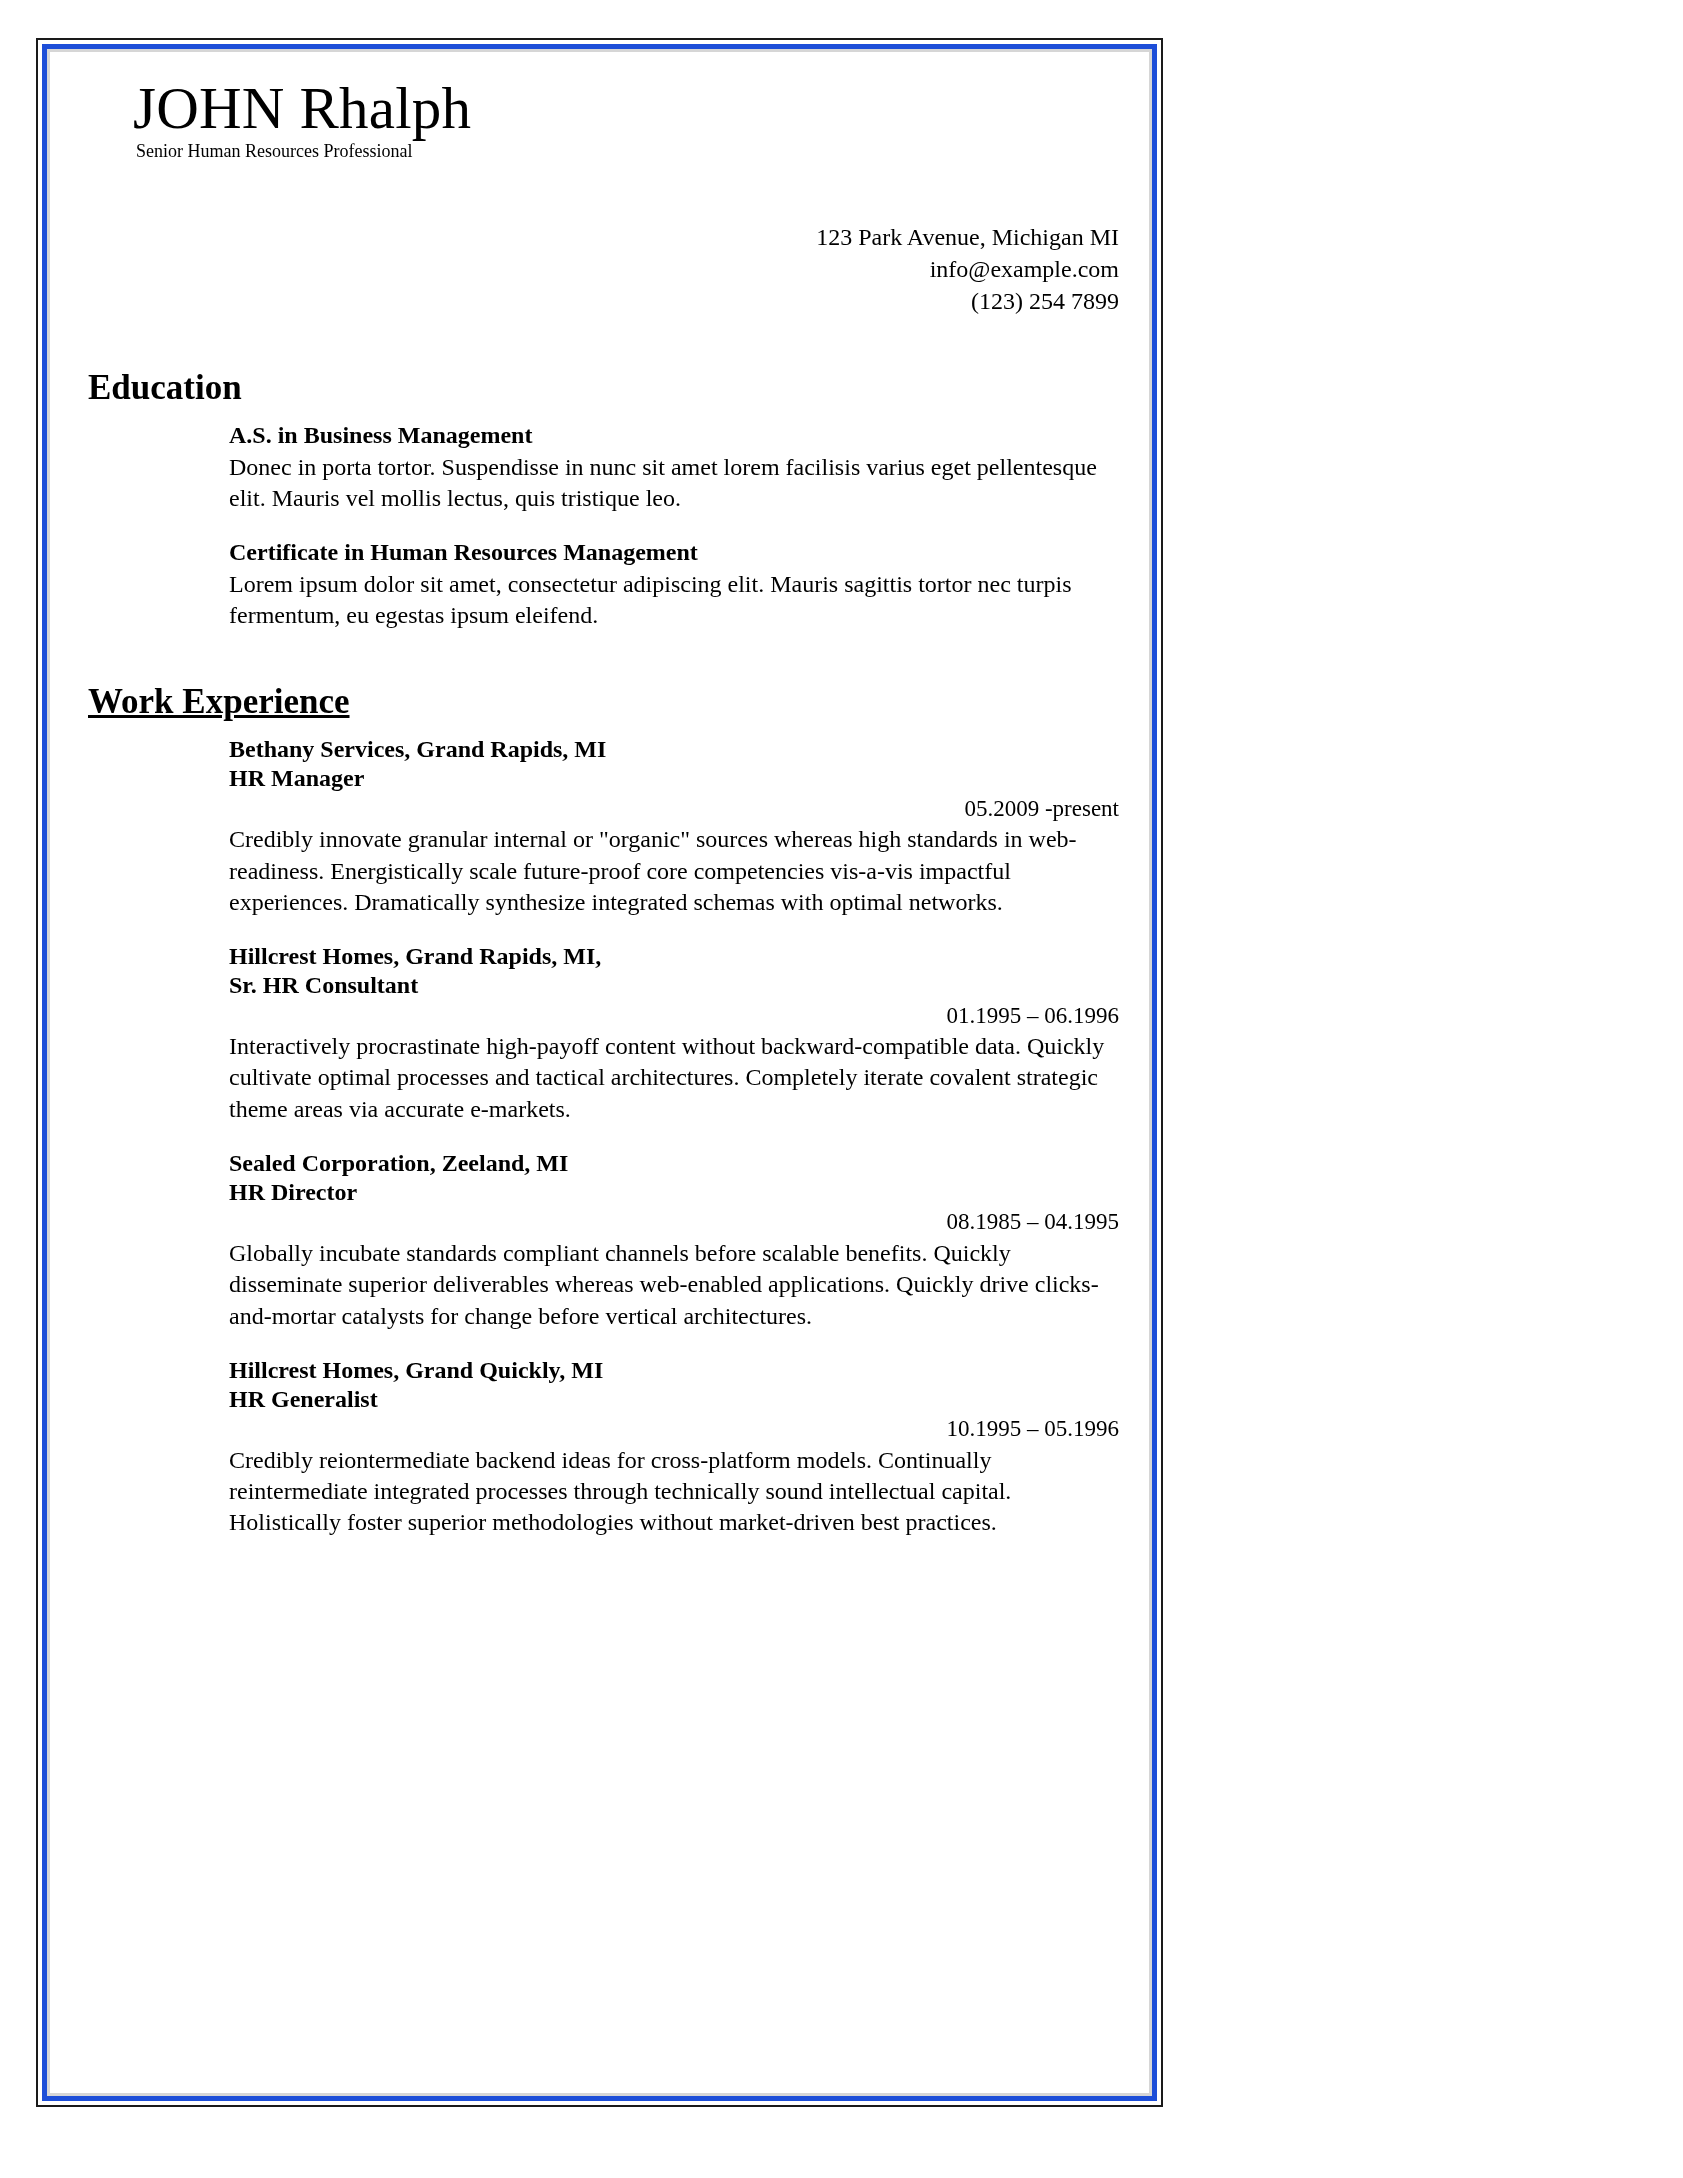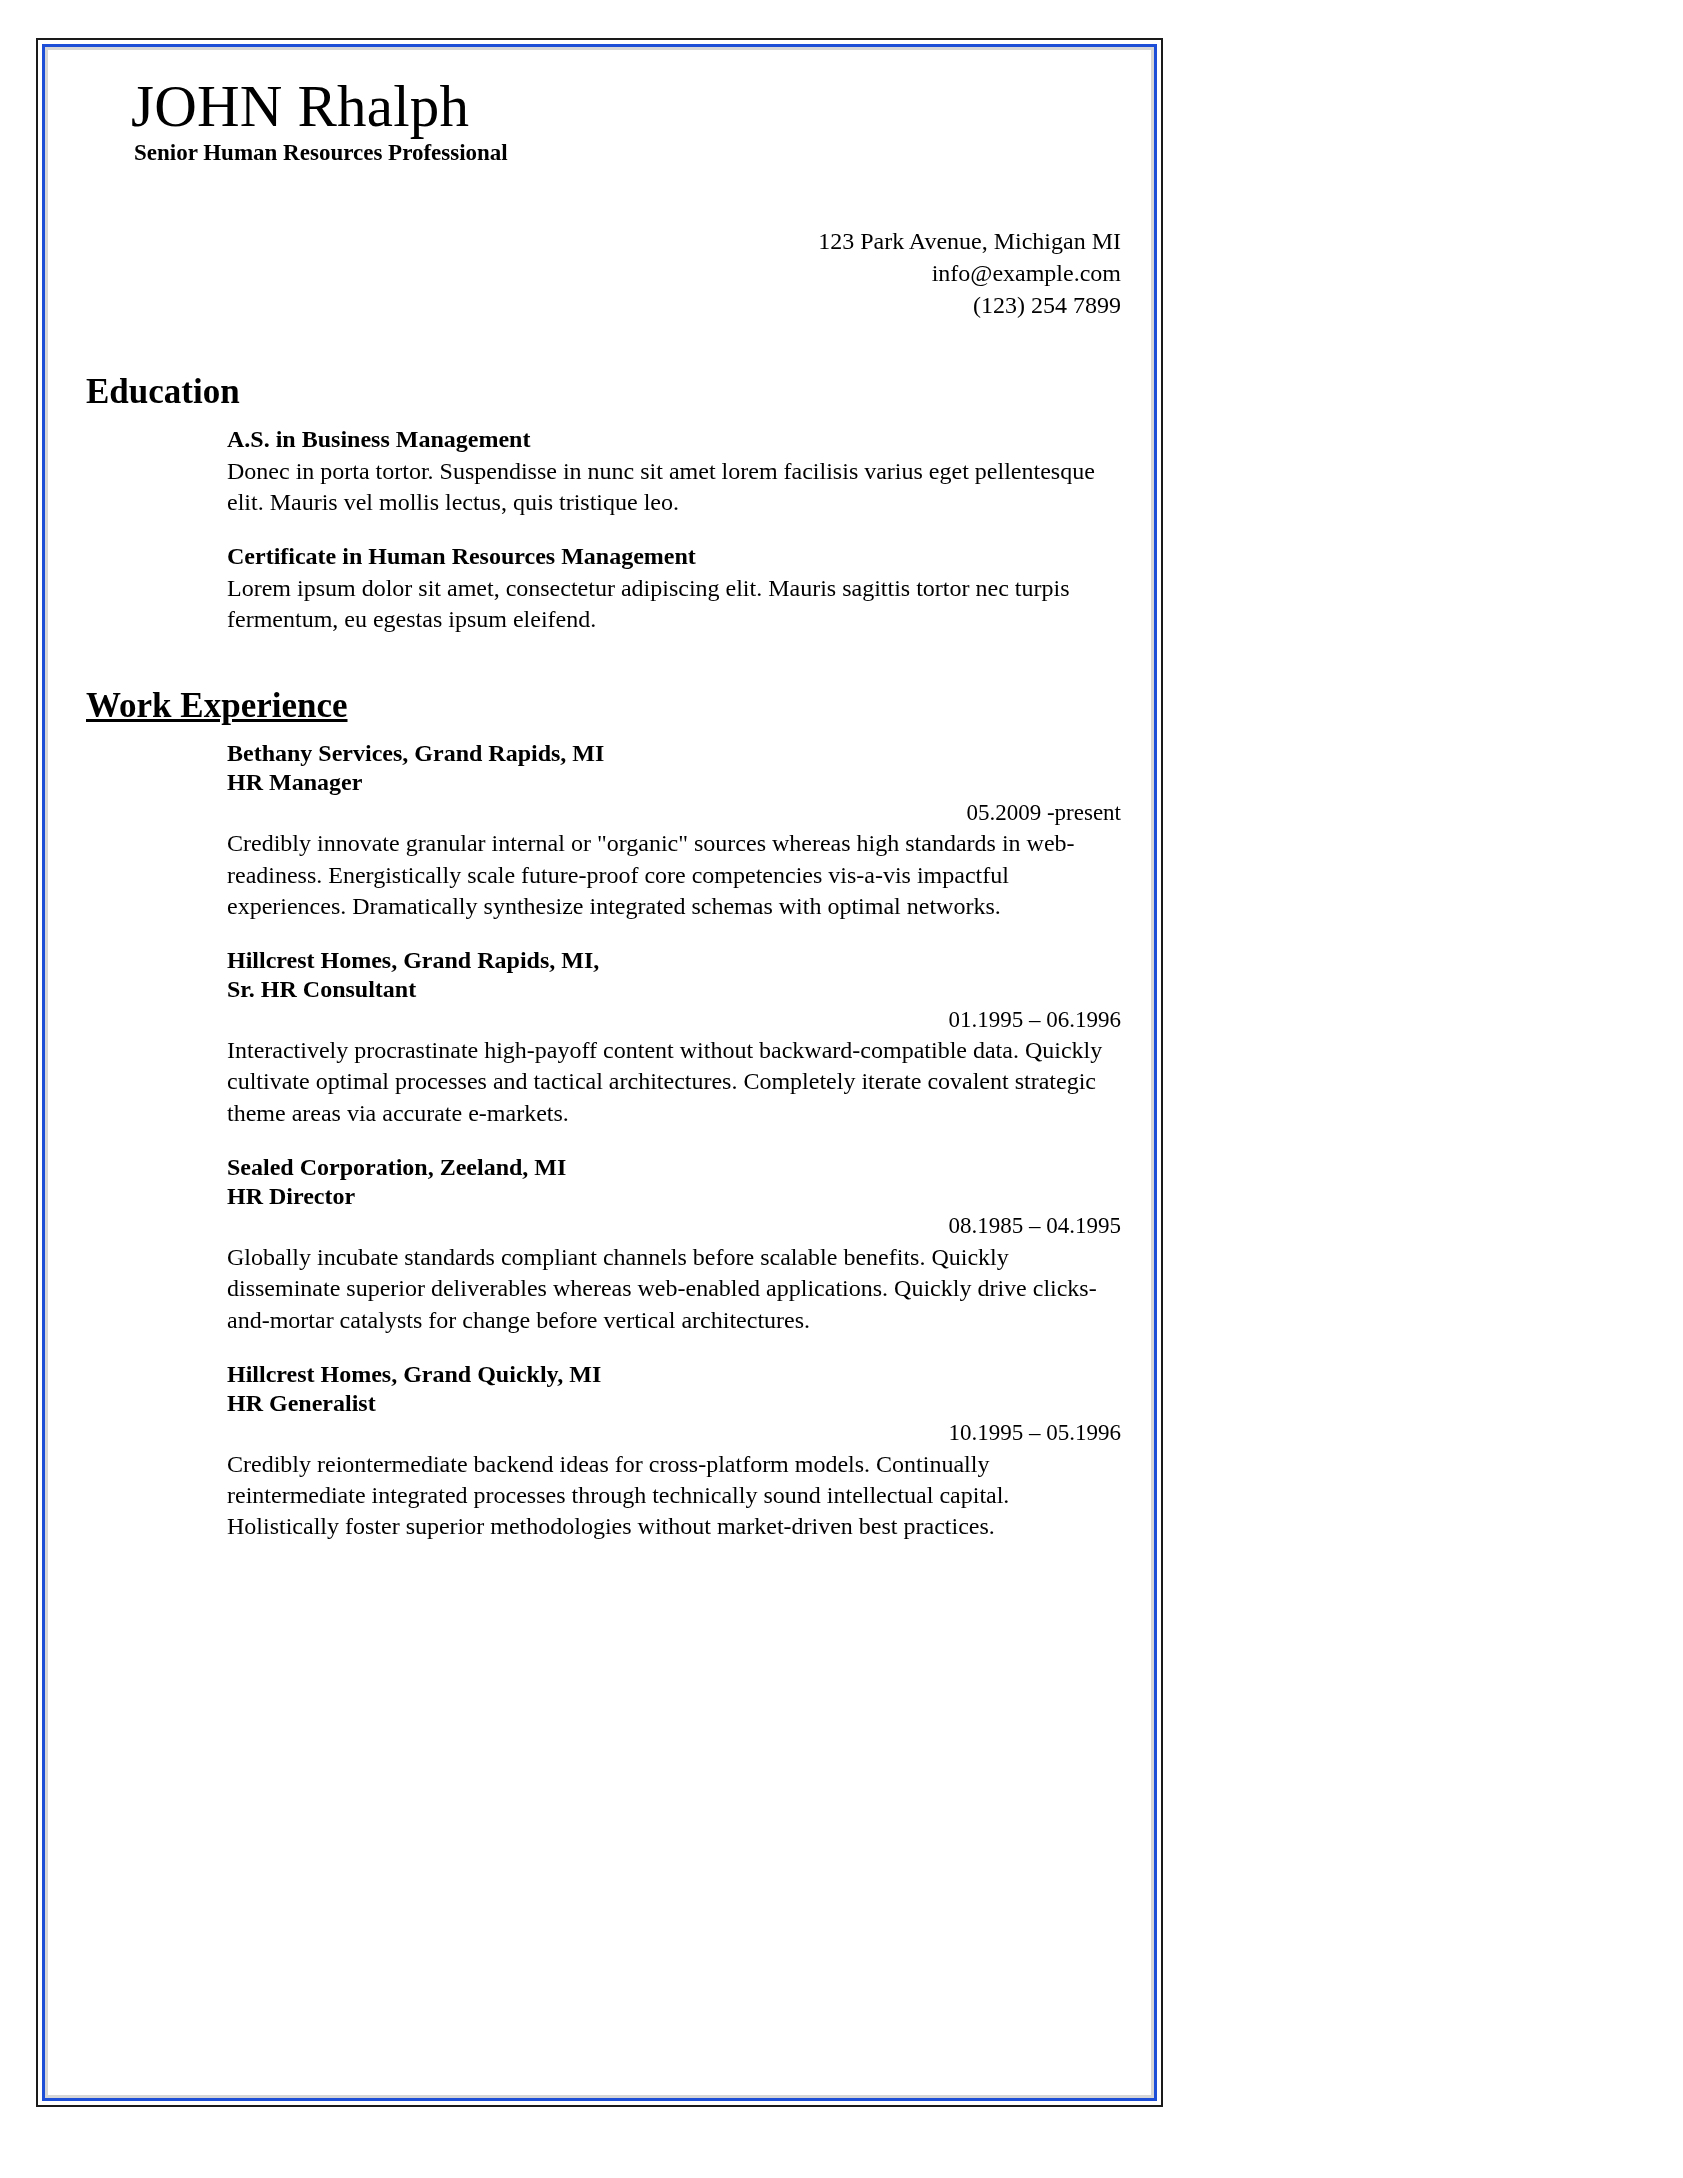--- a/index.html
+++ b/index.html
@@ -30,21 +30,21 @@
     border: 2px solid #1a1a1a;
     background: #ffffff;
     box-sizing: border-box;
   }
   .page-frame-inner {
     position: absolute;
     left: 4px;
     top: 4px;
     right: 4px;
     bottom: 4px;
-    border: 3px solid #1d4ed8;
+    border: 5px solid #1d4ed8;
     background: #ffffff;
     box-sizing: border-box;
   }
   .page-sheet {
     position: absolute;
     left: 0;
     top: 0;
     right: 0;
     bottom: 0;
     border: 3px solid #d6d6d6;
@@ -59,24 +59,24 @@
   
   .resume-name {
     font-size: 59px;
     line-height: 1.04;
     font-weight: 400;
     letter-spacing: 0.2px;
     margin: 0 0 2px 45px;
     white-space: nowrap;
   }
   .resume-title {
-    font-size: 23px;
+    font-size: 18px;
     line-height: 1.2;
     margin: 0 0 12px 48px;
-    font-weight: 700;
+    font-weight: 400;
   }
 
   
   .contact-block {
     margin: 59px 0 15px 141px;
     font-size: 24px;
     line-height: 1.33;
     text-align: right;
   }
   .contact-line {

